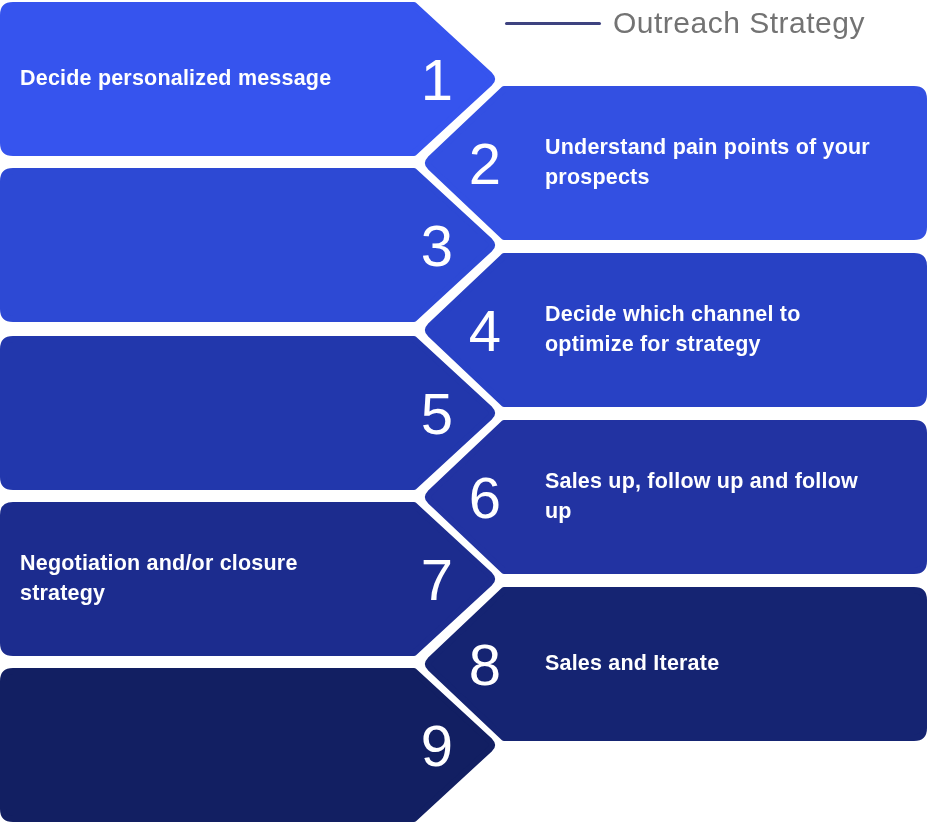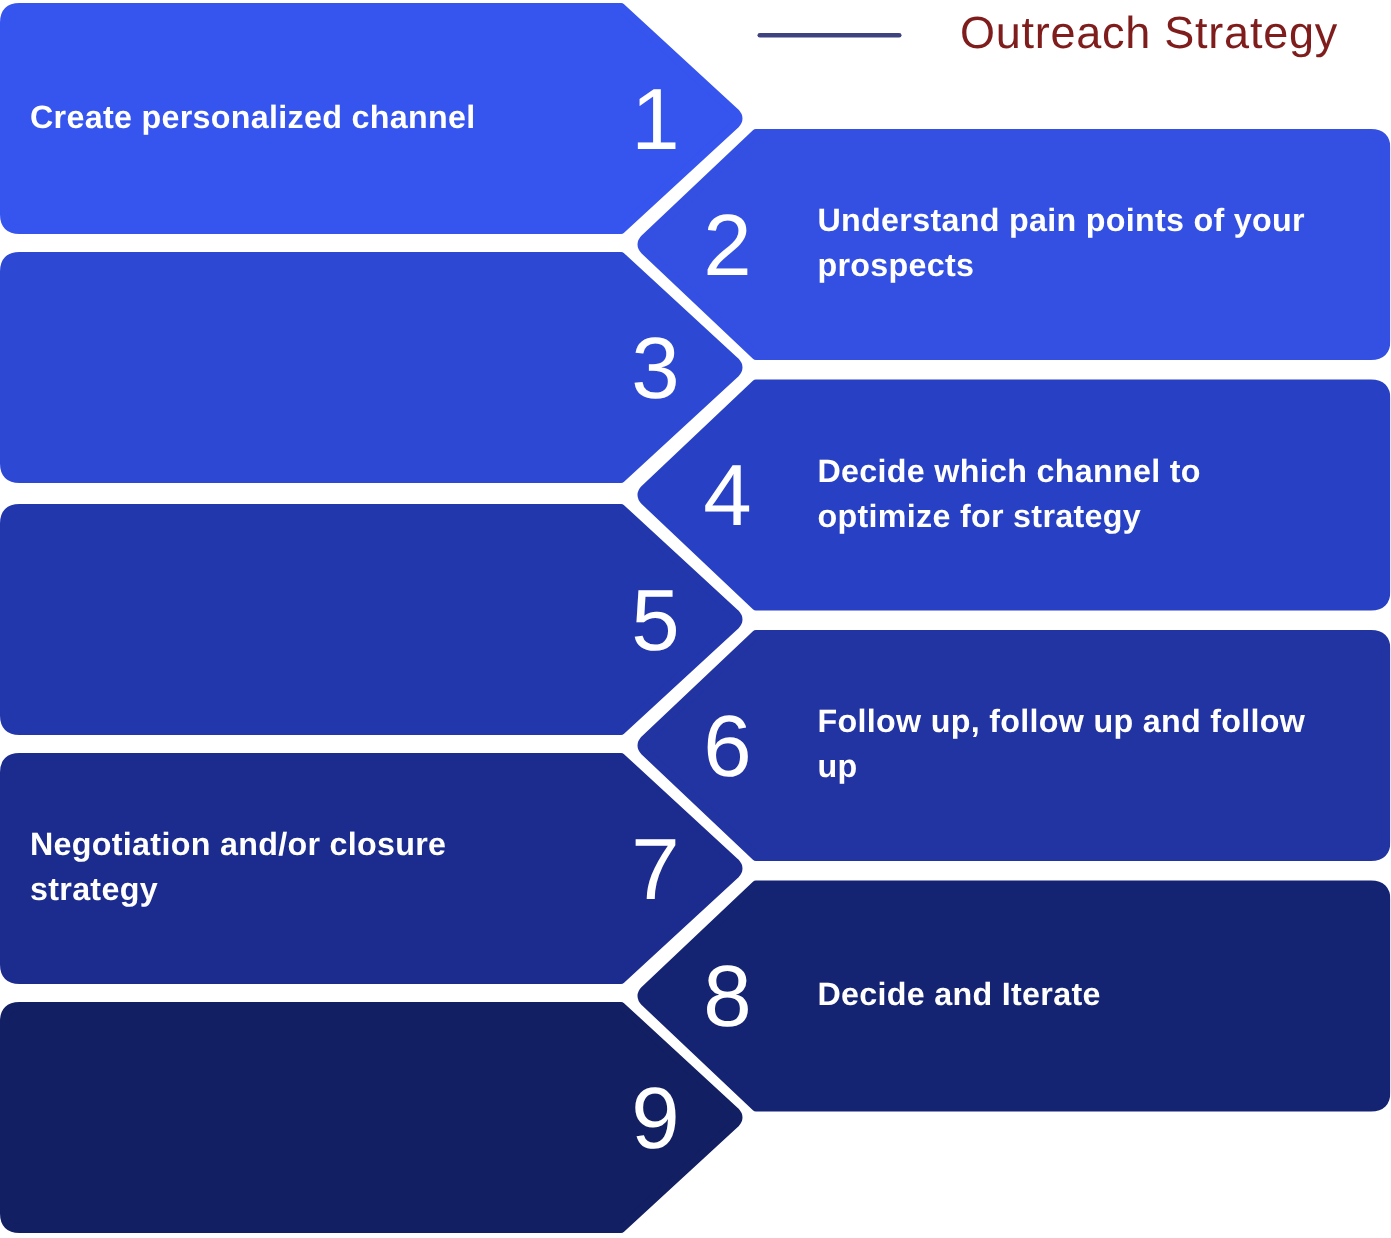--- a/index.html
+++ b/index.html
@@ -64,30 +64,30 @@
   .banner-left  .step-label { left:20px;  width:355px; }
   .banner-right .step-label { left:125px; width:345px; }
 </style>
 </head>
 <body>
 
 <div class="canvas">
 
   <div class="title-row">
     <div class="title-line" style="background: rgb(62, 67, 128);"></div>
-    <div class="title-text" style="color: #7f1d1d; margin-left: 27px;">Outreach Strategy</div>
+    <div class="title-text" style="color: #737373;">Outreach Strategy</div>
   </div>
 
   <div id="steps-layer">
       <div class="banner banner-left" style="top: 2px;">
         <svg width="500" height="154" viewBox="0 0 500 154">
           <path d="M 13 3 H 414 L 490 73 Q 494 77 490 81 L 414 151 H 13 Q 3 151 3 141 V 13 Q 3 3 13 3 Z" fill="#3654EE" stroke="#3654EE" stroke-width="6" stroke-linejoin="round"></path>
         </svg>
         <div class="step-number" style="color: rgb(255, 255, 255);">1</div>
-        <div class="step-label" style="color: rgb(255, 255, 255);">Create personalized channel</div>
+        <div class="step-label" style="color: rgb(255, 255, 255);">Decide personalized message</div>
       </div>
       <div class="banner banner-right" style="top: 86px;">
         <svg width="507" height="154" viewBox="0 0 507 154">
           <path d="M 84 3 H 494 Q 504 3 504 13 V 141 Q 504 151 494 151 H 84 L 10 81 Q 6 77 10 73 Z" fill="#3350E2" stroke="#3350E2" stroke-width="6" stroke-linejoin="round"></path>
         </svg>
         <div class="step-number" style="color: rgb(255, 255, 255);">2</div>
         <div class="step-label" style="color: rgb(255, 255, 255);">Understand pain points of your prospects</div>
       </div>
       <div class="banner banner-left" style="top: 168px;">
         <svg width="500" height="154" viewBox="0 0 500 154">
@@ -106,35 +106,35 @@
         <svg width="500" height="154" viewBox="0 0 500 154">
           <path d="M 13 3 H 414 L 490 73 Q 494 77 490 81 L 414 151 H 13 Q 3 151 3 141 V 13 Q 3 3 13 3 Z" fill="#2237AC" stroke="#2237AC" stroke-width="6" stroke-linejoin="round"></path>
         </svg>
         <div class="step-number" style="color: rgb(255, 255, 255);">5</div>
       </div>
       <div class="banner banner-right" style="top: 420px;">
         <svg width="507" height="154" viewBox="0 0 507 154">
           <path d="M 84 3 H 494 Q 504 3 504 13 V 141 Q 504 151 494 151 H 84 L 10 81 Q 6 77 10 73 Z" fill="#2233A2" stroke="#2233A2" stroke-width="6" stroke-linejoin="round"></path>
         </svg>
         <div class="step-number" style="color: rgb(255, 255, 255);">6</div>
-        <div class="step-label" style="color: rgb(255, 255, 255);">Follow up, follow up and follow up</div>
+        <div class="step-label" style="color: rgb(255, 255, 255);">Sales up, follow up and follow up</div>
       </div>
       <div class="banner banner-left" style="top: 502px;">
         <svg width="500" height="154" viewBox="0 0 500 154">
           <path d="M 13 3 H 414 L 490 73 Q 494 77 490 81 L 414 151 H 13 Q 3 151 3 141 V 13 Q 3 3 13 3 Z" fill="#1C2C8E" stroke="#1C2C8E" stroke-width="6" stroke-linejoin="round"></path>
         </svg>
         <div class="step-number" style="color: rgb(255, 255, 255);">7</div>
         <div class="step-label" style="color: rgb(255, 255, 255);">Negotiation and/or closure strategy</div>
       </div>
       <div class="banner banner-right" style="top: 587px;">
         <svg width="507" height="154" viewBox="0 0 507 154">
           <path d="M 84 3 H 494 Q 504 3 504 13 V 141 Q 504 151 494 151 H 84 L 10 81 Q 6 77 10 73 Z" fill="#152472" stroke="#152472" stroke-width="6" stroke-linejoin="round"></path>
         </svg>
         <div class="step-number" style="color: rgb(255, 255, 255);">8</div>
-        <div class="step-label" style="color: rgb(255, 255, 255);">Decide and Iterate</div>
+        <div class="step-label" style="color: rgb(255, 255, 255);">Sales and Iterate</div>
       </div>
       <div class="banner banner-left" style="top: 668px;">
         <svg width="500" height="154" viewBox="0 0 500 154">
           <path d="M 13 3 H 414 L 490 73 Q 494 77 490 81 L 414 151 H 13 Q 3 151 3 141 V 13 Q 3 3 13 3 Z" fill="#121F62" stroke="#121F62" stroke-width="6" stroke-linejoin="round"></path>
         </svg>
         <div class="step-number" style="color: rgb(255, 255, 255);">9</div>
       </div>
     </div>
 
 </div>

